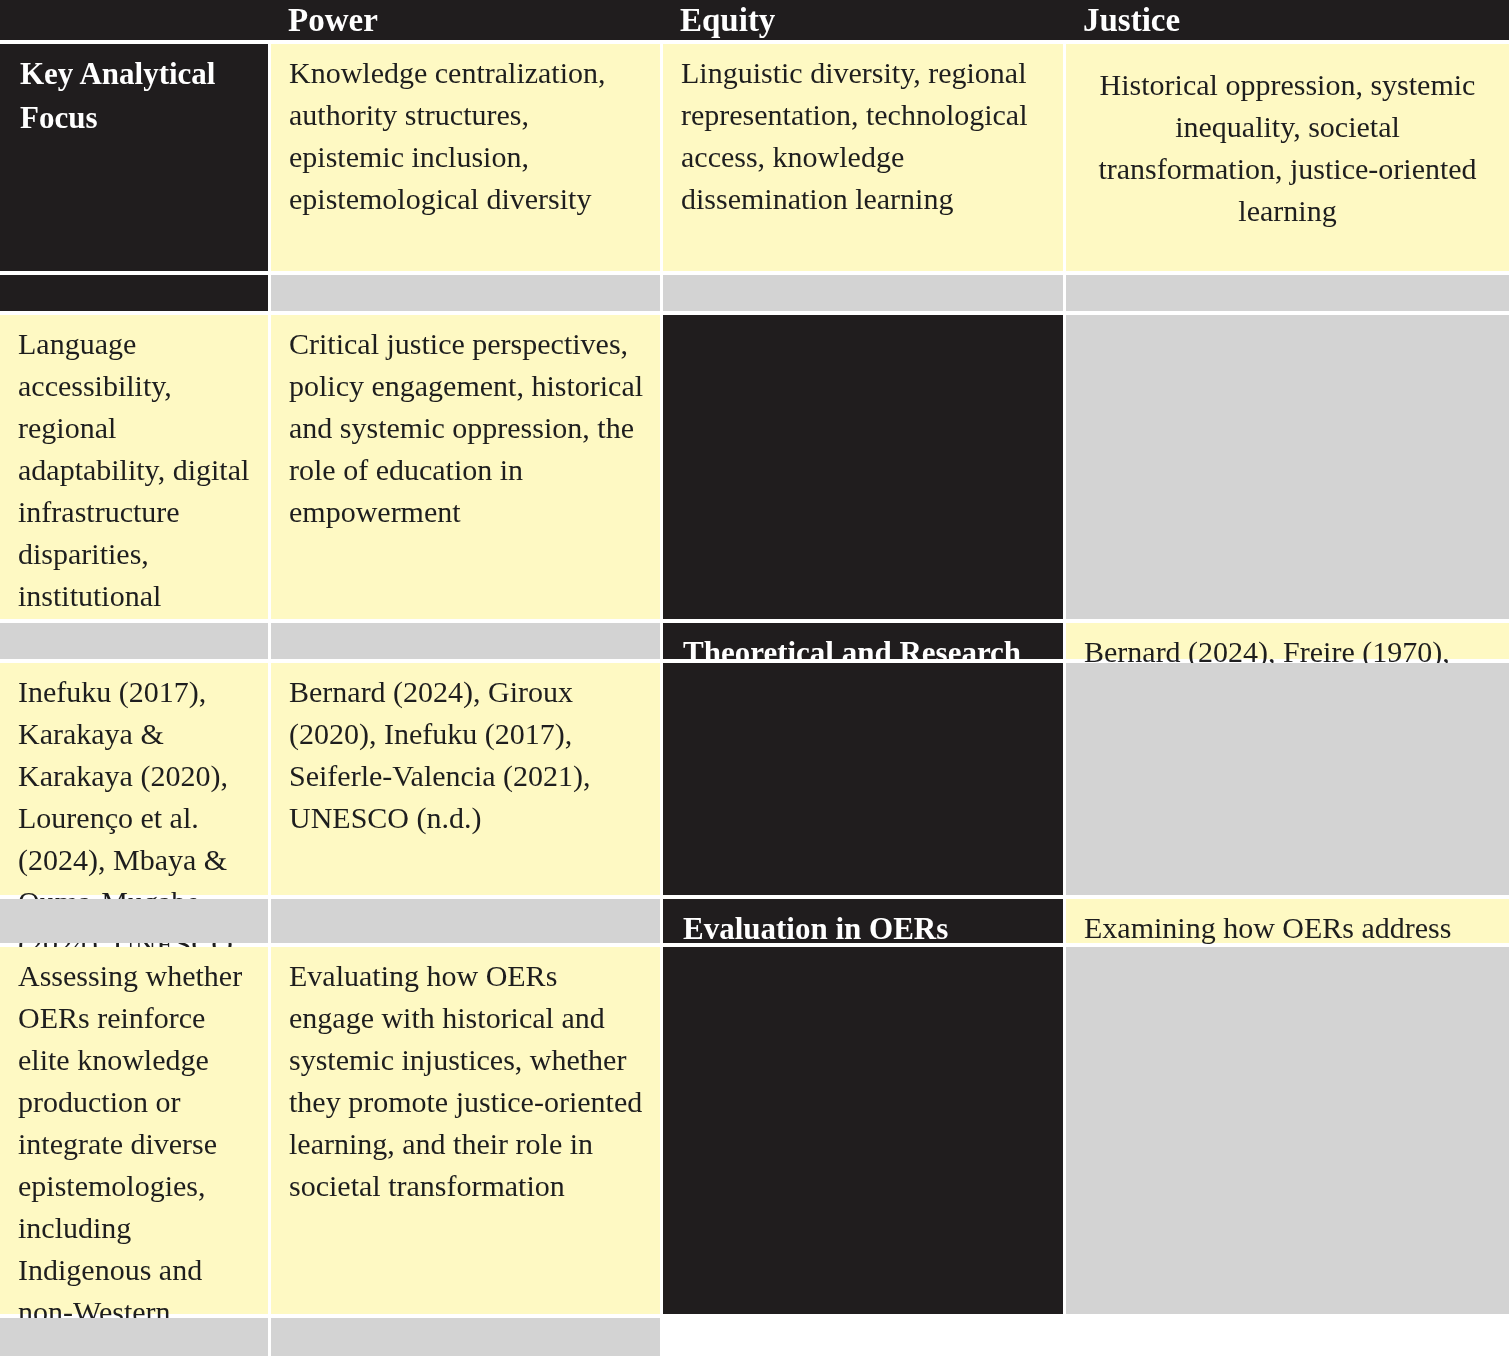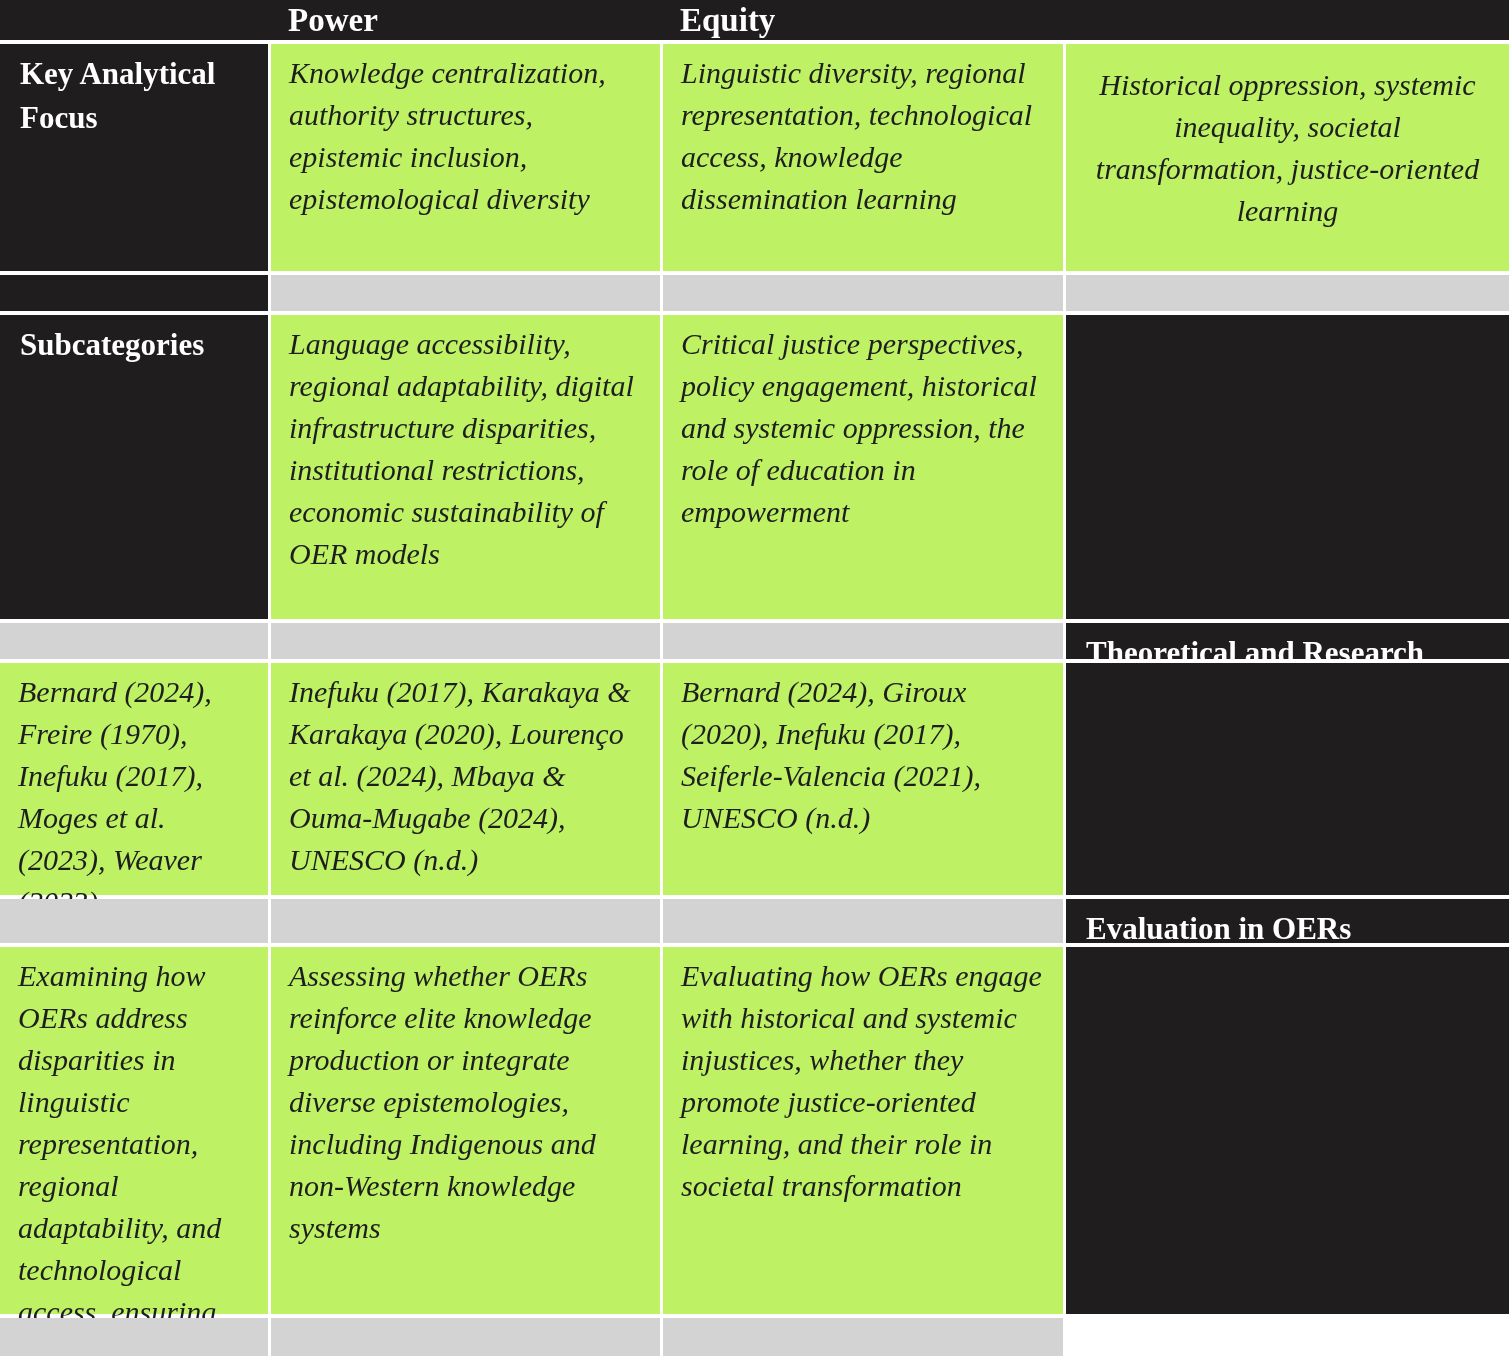--- a/index.html
+++ b/index.html
@@ -41,57 +41,56 @@
   .lbl {
     background: #201d1e;
     color: #ffffff;
     font-weight: bold;
     font-size: 31px;
     line-height: 44px;
     padding: 8px 10px 4px 20px;
     box-sizing: border-box;
   }
   .cell {
-    background: #bef264;
+    background: #fef9c3;
     color: #1e1e1e;
     font-size: 30px;
     line-height: 42px;
     padding: 8px 16px 0 18px;
     box-sizing: border-box;
-    font-style: italic;
   }
   .cell.center {
     text-align: center;
     padding: 20px 24px 0 24px;
   }
   .spacer-dark { background: #201d1e; }
   .spacer-light { background: #d3d3d3; }
 </style>
 </head>
 <body>
 
 <div class="tbl">
 
   <div class="header-bar">
     <div class="hcell"></div>
     <div class="hcell">Power</div>
     <div class="hcell">Equity</div>
+    <div class="hcell">Justice</div>
   </div>
 
   <div class="lbl">Key Analytical Focus</div>
   <div class="cell">Knowledge centralization, authority structures, epistemic inclusion, epistemological diversity</div>
   <div class="cell">Linguistic diversity, regional representation, technological access, knowledge dissemination learning</div>
   <div class="cell center">Historical oppression, systemic inequality, societal transformation, justice-oriented learning</div>
 
   <div class="spacer-dark"></div>
   <div class="spacer-light"></div>
   <div class="spacer-light"></div>
   <div class="spacer-light"></div>
 
-  <div class="lbl">Subcategories</div>
   <div class="cell">Language accessibility, regional adaptability, digital infrastructure disparities, institutional restrictions, economic sustainability of OER models</div>
   <div class="cell">Critical justice perspectives, policy engagement, historical and systemic oppression, the role of education in empowerment</div>
 
   <div class="spacer-dark"></div>
   <div class="spacer-light"></div>
   <div class="spacer-light"></div>
   <div class="spacer-light"></div>
 
   <div class="lbl">Theoretical and Research Foundations</div>
   <div class="cell">Bernard (2024), Freire (1970),  Inefuku (2017), Moges et al. (2023), Weaver (2023)</div>

